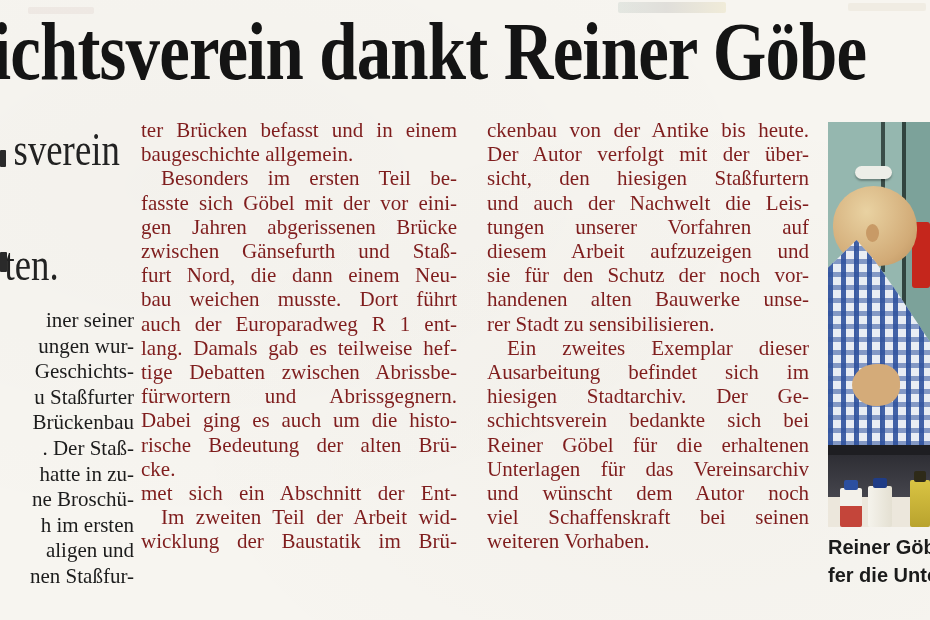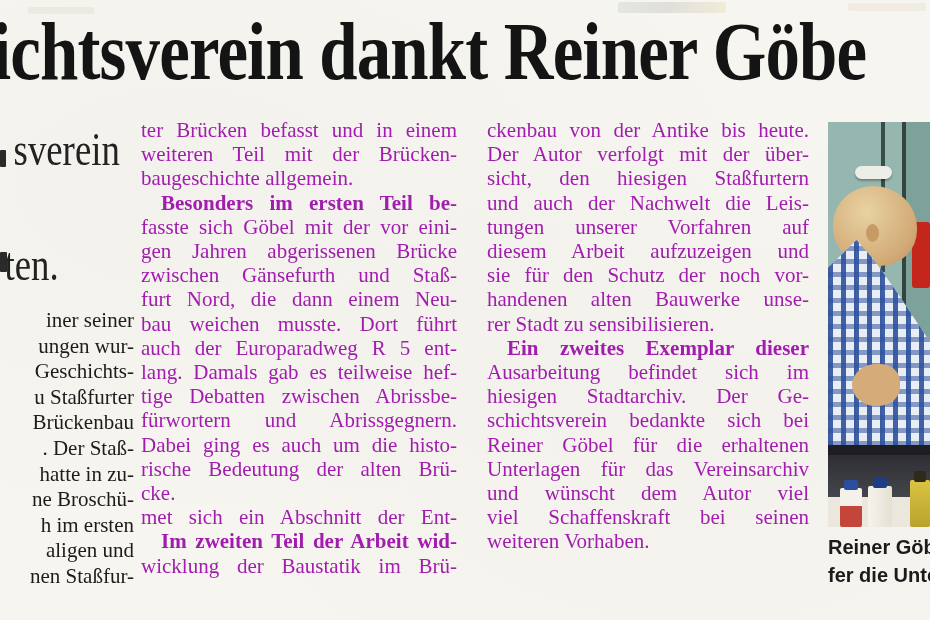--- a/index.html
+++ b/index.html
@@ -24,26 +24,26 @@
     transform:scaleX(.8);transform-origin:right center;}
   .lsub1{top:127px;width:106px;}
   .lsub2{top:242px;width:50px;}
   .lfrags{position:absolute;left:0;top:308px;width:134px;
     display:flex;flex-direction:column;align-items:flex-end;justify-content:space-between;}
   .lfrags .frag{white-space:nowrap;font-size:21px;line-height:25.6px;}
   .glyph-bit{position:absolute;background:#2a2a2a;border-radius:1px;}
   .gf1{left:0;top:150px;width:6px;height:17px;}
   .gf2{left:0;top:252px;width:7px;height:20px;}
   
-  .col{position:absolute;top:118px;font-size:21px;line-height:24.2px;color:#a21caf;}
+  .col{position:absolute;top:118px;font-size:21px;line-height:24.2px;color:#7f1d1d;}
   .col1{left:141px;width:316px;}
   .col2{left:487px;width:322px;}
   .bline{text-align:justify;text-align-last:justify;white-space:nowrap;}
   .bline.pend{text-align-last:left;white-space:normal;}
-  .bline.indent{text-indent:20px;font-weight:bold;}
+  .bline.indent{text-indent:20px;}
   
   .smudge{position:absolute;border-radius:2px;}
   .sm1{left:618px;top:2px;width:108px;height:11px;
     background:linear-gradient(90deg, rgba(130,160,150,.16), rgba(70,70,70,.13) 45%, rgba(205,185,95,.16));}
   .sm2{left:848px;top:3px;width:78px;height:8px;background:rgba(190,180,140,.13);}
   .sm3{left:28px;top:7px;width:66px;height:7px;background:rgba(180,140,140,.10);}
   
   .photo{position:absolute;left:828px;top:122px;width:102px;height:405px;
     background:#95b7af;overflow:hidden;}
   .wall-dark{position:absolute;left:78px;top:0;width:24px;height:260px;background:#7ca29a;}
@@ -110,29 +110,28 @@
     <div class="frag">hatte in zu-</div>
     <div class="frag">ne Broschü-</div>
     <div class="frag">h im ersten</div>
     <div class="frag">aligen und</div>
     <div class="frag">nen Staßfur-</div>
   </div>
 
 <div class="col col1">
 
 <div class="bline">ter Brücken befasst und in einem</div>
-    <div class="bline">weiteren Teil mit der Brücken-</div>
     <div class="bline pend">baugeschichte allgemein.</div>
     <div class="bline indent">Besonders im ersten Teil be-</div>
     <div class="bline">fasste sich Göbel mit der vor eini-</div>
     <div class="bline">gen Jahren abgerissenen Brücke</div>
     <div class="bline">zwischen Gänsefurth und Staß-</div>
     <div class="bline">furt Nord, die dann einem Neu-</div>
     <div class="bline">bau weichen musste. Dort führt</div>
-    <div class="bline">auch der Europaradweg R 5 ent-</div>
+    <div class="bline">auch der Europaradweg R 1 ent-</div>
     <div class="bline">lang. Damals gab es teilweise hef-</div>
     <div class="bline">tige Debatten zwischen Abrissbe-</div>
     <div class="bline">fürwortern und Abrissgegnern.</div>
     <div class="bline">Dabei ging es auch um die histo-</div>
     <div class="bline">rische Bedeutung der alten Brü-</div>
     <div class="bline pend">cke.</div>
     <div class="bline">met sich ein Abschnitt der Ent-</div>
     <div class="bline indent">Im zweiten Teil der Arbeit wid-</div>
     <div class="bline">wicklung der Baustatik im Brü-</div>
   </div>
@@ -146,21 +145,21 @@
     <div class="bline">diesem Arbeit aufzuzeigen und</div>
     <div class="bline">sie für den Schutz der noch vor-</div>
     <div class="bline">handenen alten Bauwerke unse-</div>
     <div class="bline pend">rer Stadt zu sensibilisieren.</div>
     <div class="bline indent">Ein zweites Exemplar dieser</div>
     <div class="bline">Ausarbeitung befindet sich im</div>
     <div class="bline">hiesigen Stadtarchiv. Der Ge-</div>
     <div class="bline">schichtsverein bedankte sich bei</div>
     <div class="bline">Reiner Göbel für die erhaltenen</div>
     <div class="bline">Unterlagen für das Vereinsarchiv</div>
-    <div class="bline">und wünscht dem Autor viel</div>
+    <div class="bline">und wünscht dem Autor noch</div>
     <div class="bline">viel Schaffenskraft bei seinen</div>
     <div class="bline pend">weiteren Vorhaben.</div>
   </div>
 
 <div class="photo">
   <div class="wall-dark"></div>
   <div class="frame-line1"></div>
   <div class="frame-line2"></div>
   <div class="handle"></div>
   <div class="red-box"></div>

